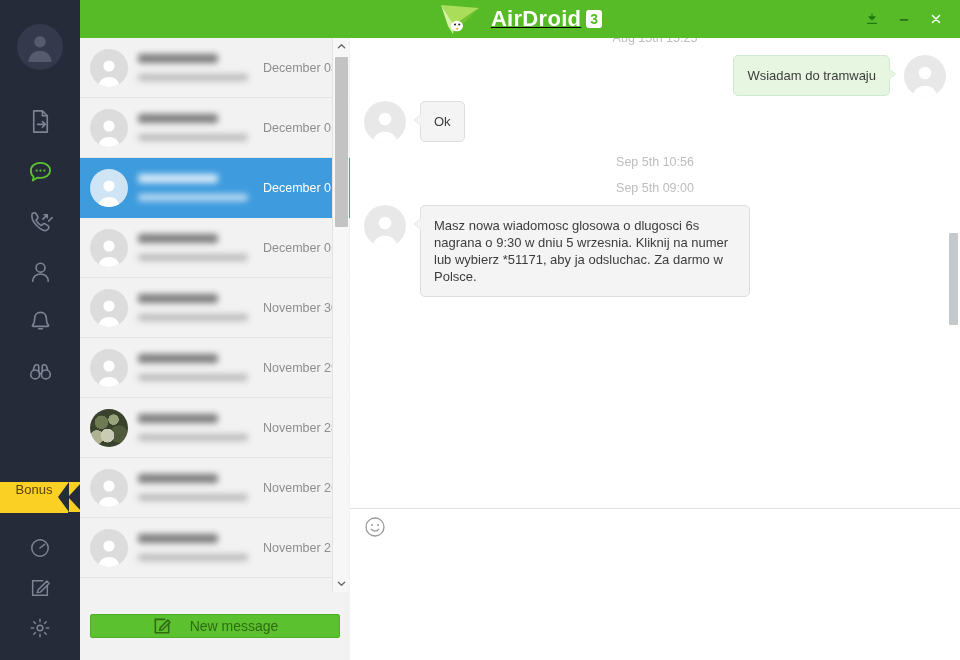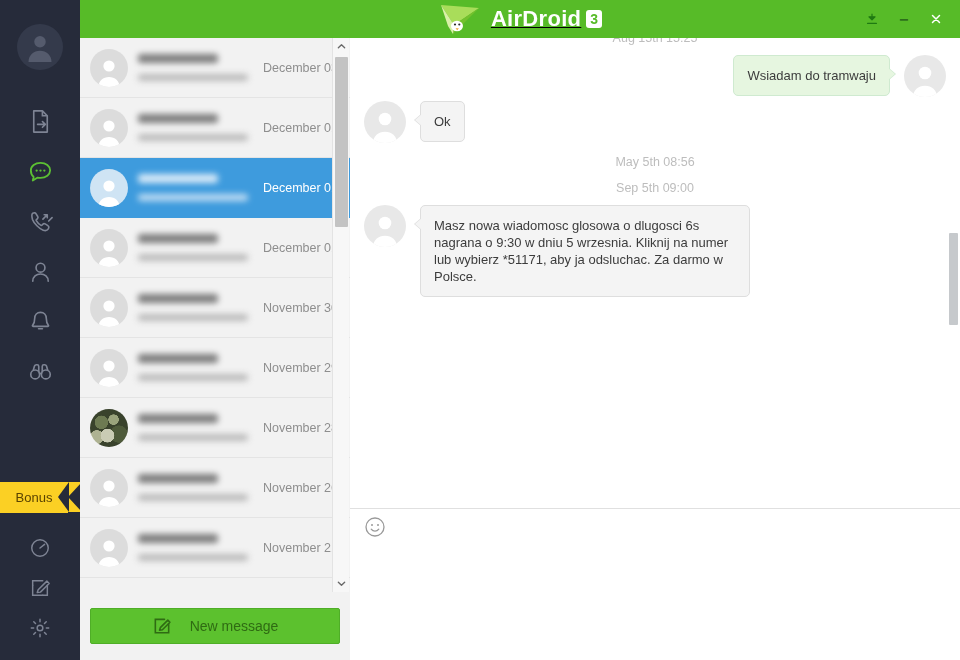--- a/index.html
+++ b/index.html
@@ -28,21 +28,21 @@
     display: flex; align-items: center; justify-content: center;
     cursor: pointer;
   }
   .rail-item svg { width: 27px; height: 27px; }
   .rail-item .ico { stroke: #7e8494; }
   .rail-item.active .ico { stroke: #5cc033; }
 
   .bonus {
     position: absolute; left: 0; top: 482px;
     width: 68px; height: 31px; background: #fbd024;
-    display: flex; align-items: center; justify-content: center;
+    display: flex; align-items: flex-start; justify-content: center;
     color: #5a4300; font-size: 13px; cursor: pointer;
   }
   .bonus::after {
     content: ""; position: absolute; right: -14px; top: 0;
     border-top: 15.5px solid #fbd024; border-bottom: 15.5px solid #fbd024;
     border-right: 14px solid transparent;
   }
   .bonus::before {
     content: ""; position: absolute; right: -1px; top: 0;
     width: 0; height: 0;
@@ -138,21 +138,21 @@
   .lsb-thumb {
     position: absolute; left: 2px; top: 19px; width: 13px; height: 170px;
     background: #c3c3c3; border-radius: 1px; cursor: pointer;
   }
 
   .newmsg-wrap {
     position: absolute; left: 0; bottom: 0; width: 270px; height: 68px;
     background: #f2f2f2; display: flex; align-items: center; justify-content: center;
   }
   .newmsg {
-    width: 250px; height: 36px; background: #5cc12e;
+    width: 250px; height: 24px; background: #5cc12e;
     border: 1px solid #4fae27; border-radius: 2px;
     display: flex; align-items: center; justify-content: center; gap: 18px;
     color: #2f6b13; font-size: 14px; cursor: pointer;
   }
   .newmsg svg { width: 20px; height: 20px; }
 
   
   .chat {
     position: absolute; left: 350px; top: 38px; width: 610px; height: 622px;
     background: #ffffff;
@@ -493,21 +493,21 @@
         </div>
         <div class="row in">
           <div class="bub-av">
             <svg viewBox="0 0 34 36">
               <circle cx="17" cy="12" r="6.3" fill="#ffffff"></circle>
               <path d="M5 36c0-6.8 5.4-11.3 12-11.3S29 29.2 29 36z" fill="#ffffff"></path>
             </svg>
           </div>
           <div class="bubble">Ok</div>
         </div>
-        <div class="datesep">May 5th 08:56</div>
+        <div class="datesep">Sep 5th 10:56</div>
         <div class="datesep">Sep 5th 09:00</div>
         <div class="row in">
           <div class="bub-av">
             <svg viewBox="0 0 34 36">
               <circle cx="17" cy="12" r="6.3" fill="#ffffff"></circle>
               <path d="M5 36c0-6.8 5.4-11.3 12-11.3S29 29.2 29 36z" fill="#ffffff"></path>
             </svg>
           </div>
           <div class="bubble">Masz nowa wiadomosc glosowa o dlugosci 6s nagrana o 9:30 w dniu 5 wrzesnia. Kliknij na numer lub wybierz *51171, aby ja odsluchac. Za darmo w Polsce.</div>
         </div>

